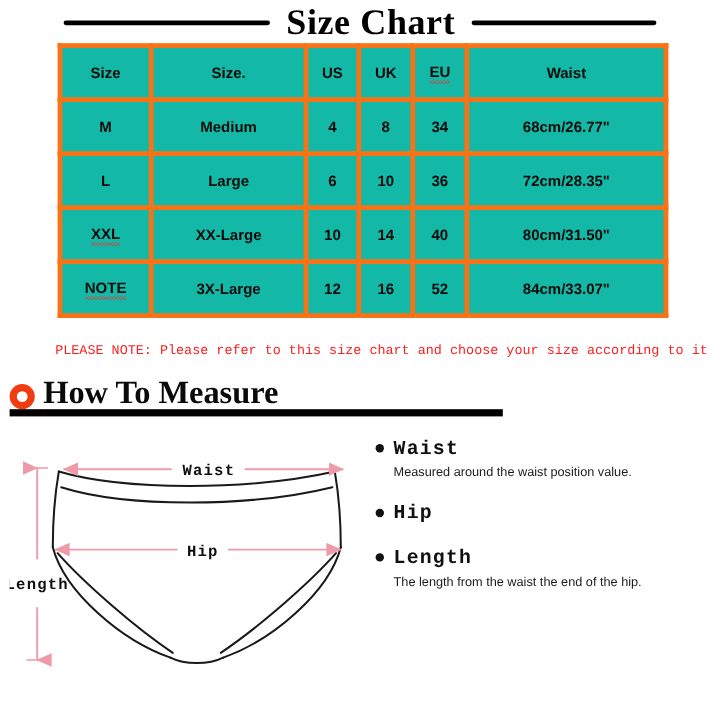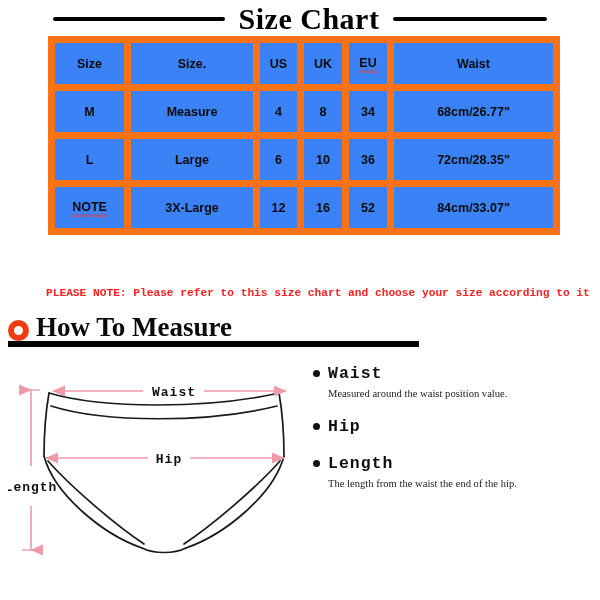--- a/index.html
+++ b/index.html
@@ -47,29 +47,29 @@
   
   .size-table {
     position: absolute;
     left: 48px;
     top: 36px;
     width: 505px;
     border-collapse: collapse;
     table-layout: fixed;
   }
   .size-table td, .size-table th {
-    border: 7px solid #f97316;
+    border: 4px solid #f97316;
     height: 41px;
     text-align: center;
     vertical-align: middle;
     font-size: 12.5px;
     font-weight: 700;
     color: #0b0b0b;
     padding: 0;
-    background: #3b82f6;
+    background: #14b8a6;
   }
   .col-size  { width: 76px; }
   .col-sizen { width: 129px; }
   .col-us    { width: 44px; }
   .col-uk    { width: 45px; }
   .col-eu    { width: 45px; }
   .col-waist { width: 166px; }
 
   
   .spell {
@@ -93,21 +93,21 @@
   }
 
   
   .note {
     position: absolute;
     left: 46px;
     top: 287px;
     width: 448px;
     font-family: "Liberation Mono", "DejaVu Sans Mono", monospace;
     font-size: 11.2px;
-    font-weight: 700;
+    font-weight: 400;
     color: #fa2020;
     white-space: nowrap;
     letter-spacing: 0px;
   }
 
   
   .htm-row {
     position: absolute;
     left: 8px;
     top: 309px;
@@ -170,21 +170,21 @@
   }
   .m-dot {
     width: 7px;
     height: 7px;
     border-radius: 50%;
     background: #111111;
     margin-right: 8px;
     flex: none;
   }
   .m-desc {
-    font-family: Liberation Serif, serif;
+    font-family: Liberation Sans, sans-serif;
     font-size: 10.6px;
     color: #1b1b1b;
     margin-top: 5px;
     margin-left: 15px;
     white-space: nowrap;
   }
 </style>
 </head>
 <body>
 
@@ -209,33 +209,41 @@
       <th>Size.</th>
       <th>US</th>
       <th>UK</th>
       <th><span class="spell">EU</span></th>
       <th>Waist</th>
     </tr>
   </thead>
   <tbody>
     <tr>
       <td>M</td>
-      <td>Measure</td>
+      <td>Medium</td>
       <td>4</td>
       <td>8</td>
       <td>34</td>
       <td>68cm/26.77"</td>
     </tr>
     <tr>
       <td>L</td>
       <td>Large</td>
       <td>6</td>
       <td>10</td>
       <td>36</td>
       <td>72cm/28.35"</td>
+    </tr>
+    <tr>
+      <td><span class="spell">XXL</span></td>
+      <td>XX-Large</td>
+      <td>10</td>
+      <td>14</td>
+      <td>40</td>
+      <td>80cm/31.50"</td>
     </tr>
     <tr>
       <td><span class="spell">NOTE</span></td>
       <td>3X-Large</td>
       <td>12</td>
       <td>16</td>
       <td>52</td>
       <td>84cm/33.07"</td>
     </tr>
   </tbody>

